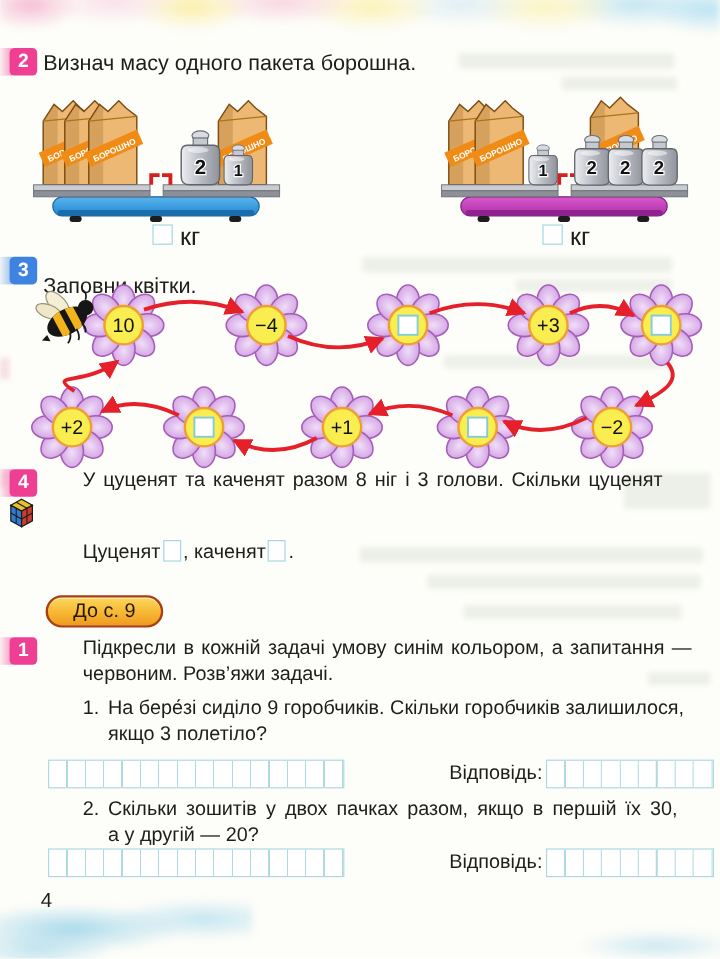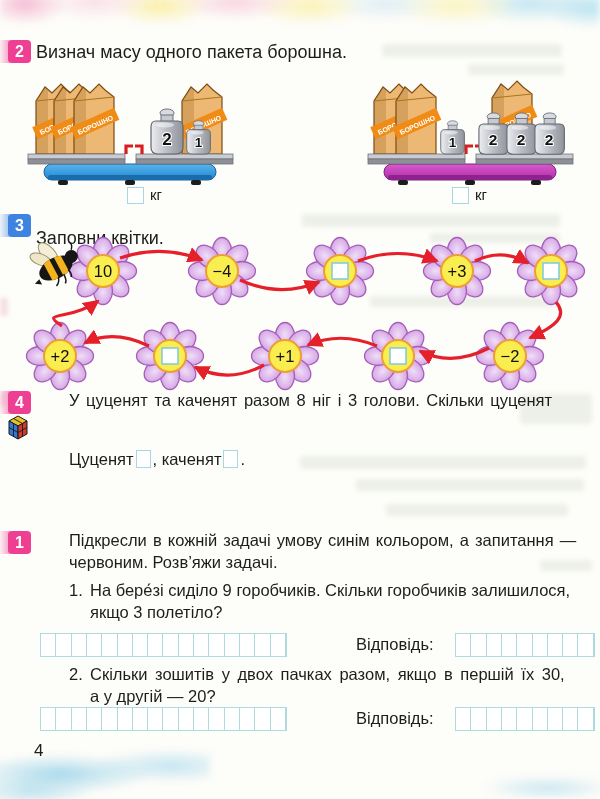--- a/index.html
+++ b/index.html
@@ -32,27 +32,27 @@
   .badge.pink{background:#ee3f92;}
   .badge.blue{background:#3f83e0;}
   .strip{position:absolute;left:0;width:10px;height:23px;z-index:2;}
   .strip.pink{background:linear-gradient(90deg, rgba(238,63,146,.08), rgba(238,63,146,.5));}
   .strip.blue{background:linear-gradient(90deg, rgba(63,131,224,.08), rgba(63,131,224,.5));}
   .title{position:absolute;left:36px;font-size:18px;white-space:nowrap;}
   .para{position:absolute;font-size:16.5px;white-space:nowrap;margin-left:33px;}
   .inum{display:inline-block;width:21px;}
   
   .kgbox{position:absolute;width:15px;height:15px;border:1.5px solid #a6d7e2;background:#fff;}
-  .kglabel{position:absolute;font-size:15px;}
+  .kglabel{position:absolute;font-size:21px;}
   .grid{position:absolute;height:22px;border:1px solid #aed9de;
         background-image:repeating-linear-gradient(90deg,#aed9de 0 1px,transparent 1px 15.3px);
         background-position:-1px 0;background-color:#fff;}
   .minibox{display:inline-block;width:13px;height:16px;border:1.4px solid #a6d7e2;background:#fff;
            vertical-align:-3px;margin:0 2px;}
-  .anslabel{position:absolute;width:96px;text-align:left;font-size:16.5px;}
+  .anslabel{position:absolute;width:96px;text-align:right;font-size:16.5px;}
   .pill{position:absolute;left:38px;top:496px;width:94px;height:23px;border:2.4px solid #a93e10;
         border-radius:14px;display:flex;align-items:center;justify-content:center;font-size:16.5px;
         color:#23180a;background:linear-gradient(180deg,#fcd75a 0%,#f7b733 55%,#ef9a1f 100%);
         box-shadow:inset 0 1px 0 rgba(255,255,255,.65);}
   .pagenum{position:absolute;left:34px;top:741px;font-size:17px;z-index:2;}
   svg{position:absolute;overflow:visible;}
   text{font-family:"Liberation Sans",sans-serif;}
 </style>
 </head>
 <body>
@@ -288,20 +288,21 @@
   <svg style="left:6px;top:414px" width="24" height="26" viewBox="0 0 24 26">
     <polygon points="3,7 12,2 21,7 12,12" fill="#e8c02a" stroke="#1a1a1a"></polygon>
     <polygon points="3,7 12,12 12,25 3,20" fill="#2e7bd0" stroke="#1a1a1a"></polygon>
     <polygon points="21,7 12,12 12,25 21,20" fill="#ce3b2f" stroke="#1a1a1a"></polygon>
     <path d="M7.5,4.5 L16.5,9.5 M3,13.5 L12,18.5 M21,13.5 L12,18.5 M7.5,9.2 V22 M16.5,9.2 V22" stroke="#1a1a1a" stroke-width=".9" fill="none"></path>
   </svg>
   <div class="para" style="left:36px;top:450px">
     <span>Цуценят</span><span class="minibox"></span><span>, каченят</span><span class="minibox"></span><span>.</span>
   </div>
 
+  <div class="pill">До с. 9</div>
 
   <div class="strip pink" style="top:531px"></div>
   <div class="badge pink" style="left:8px;top:531px">1</div>
   <div class="para" style="left:36px;top:553px">червоним. Розв’яжи задачі.</div>
   <div class="para" style="left:36px;top:531px;word-spacing:1.5px">Підкресли в кожній задачі умову синім кольором, а запитання —</div>
 
   <div class="para" style="left:36px;top:581px">
     <span class="inum">1.</span><span>На бере́зі сиділо 9 горобчиків. Скільки горобчиків залишилося,</span>
   </div>
   <div class="para" style="left:57px;top:603px">якщо 3 полетіло?</div>

